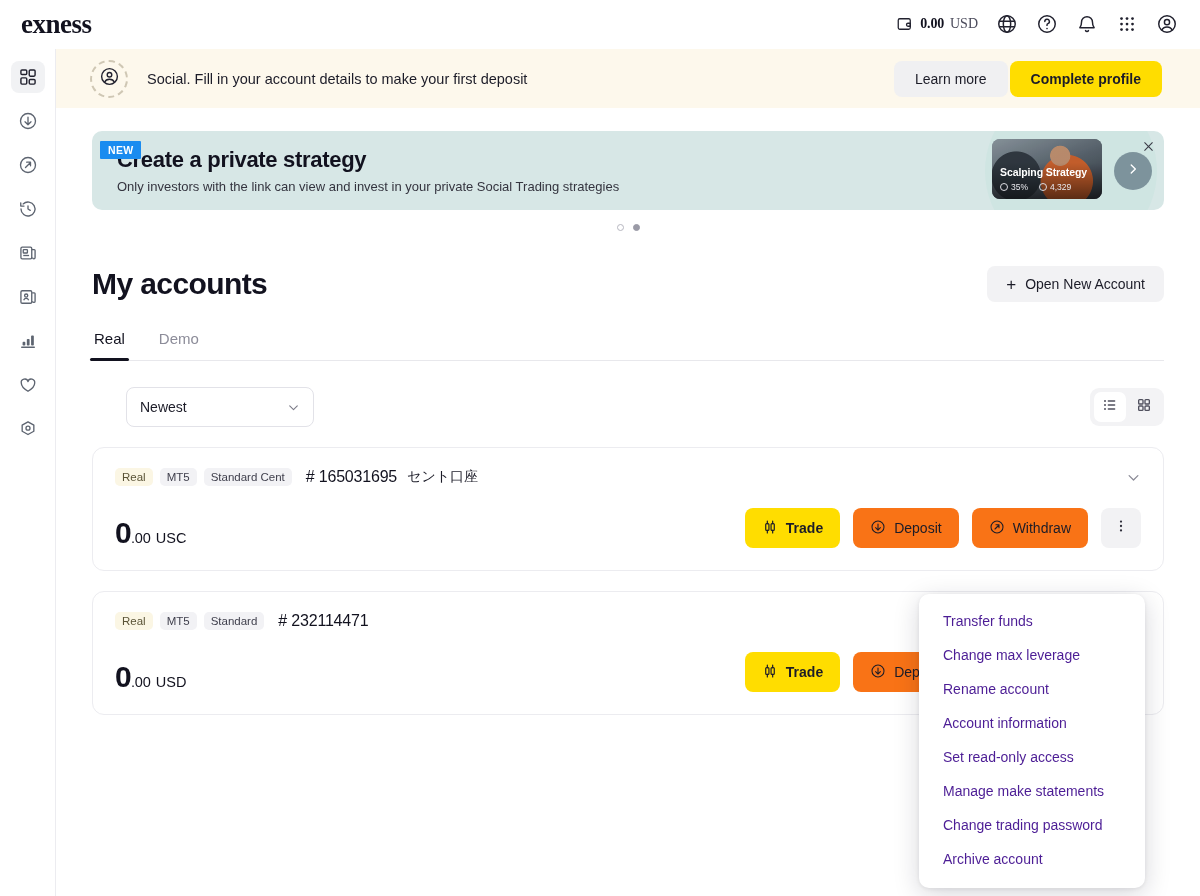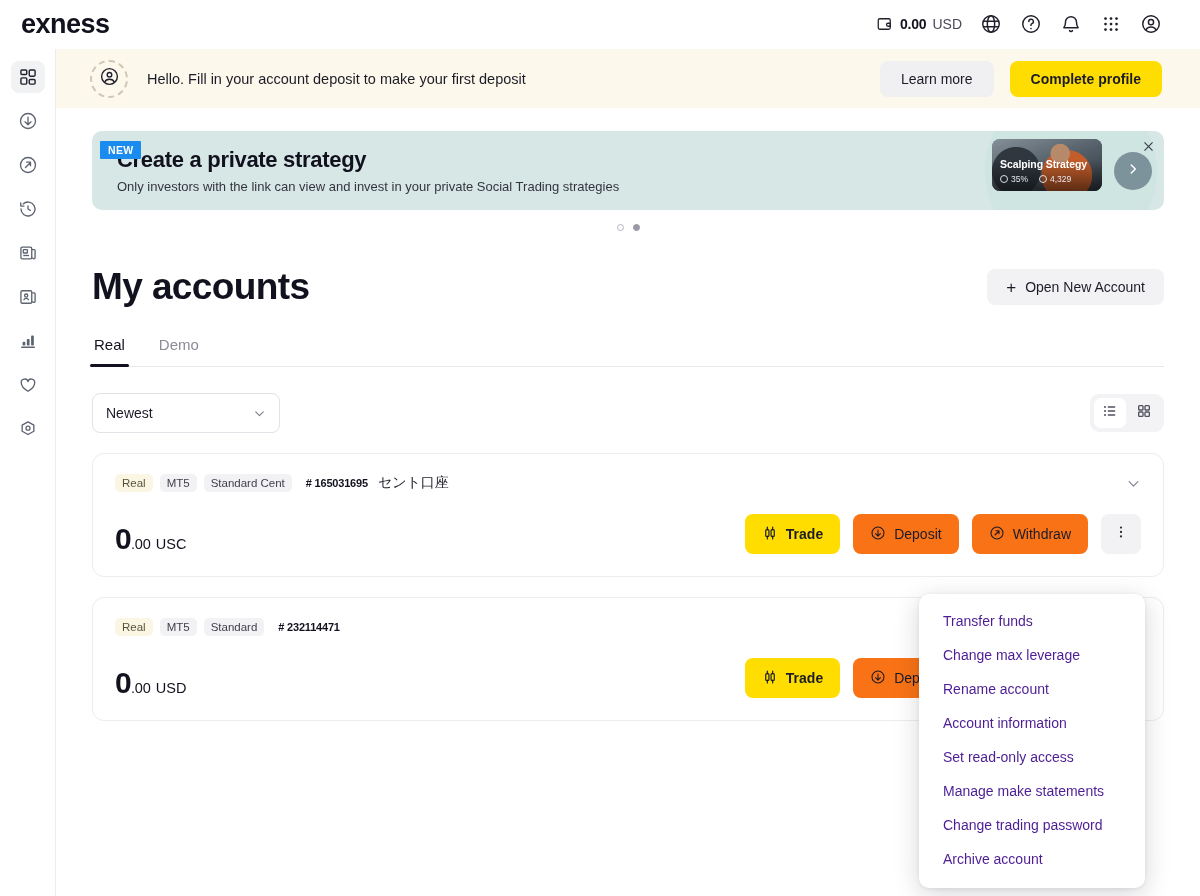--- a/index.html
+++ b/index.html
@@ -8,25 +8,26 @@
     width: 1200px; height: 896px;
     font-family: "Liberation Sans", sans-serif;
     background: #ffffff;
     color: #1c1c28;
     overflow: hidden;
   }
   .app { position: relative; width: 1200px; height: 896px; }
 
   
   .topbar {
-    position: absolute; top: 0; left: 0; right: 16px; height: 49px;
+    position: absolute; top: 0; left: 0; right: 0; height: 49px;
     background: #ffffff;
     display: flex; align-items: center;
     border-bottom: 1px solid #ffffff;
     z-index: 30;
+    font-family: Liberation Serif, serif;
   }
   .logo {
     font-size: 27px; font-weight: 700; letter-spacing: -0.5px;
     color: #12121f; margin-left: 21px; line-height: 1;
   }
   .topbar-right {
     margin-left: auto; display: flex; align-items: center; gap: 18px;
     padding-right: 22px;
   }
   .balance { display: flex; align-items: center; gap: 6px; font-size: 14px; }
@@ -64,21 +65,21 @@
     display: flex; align-items: center; padding: 0 38px 0 34px;
   }
   .notice-avatar {
     width: 38px; height: 38px; border-radius: 50%;
     border: 2px dashed #cfc7b4;
     display: flex; align-items: center; justify-content: center;
     color: #21212e; flex: 0 0 auto;
   }
   .notice-avatar svg { width: 21px; height: 21px; }
   .notice-text { margin-left: 19px; font-size: 14.5px; color: #1c1c28; }
-  .notice-actions { margin-left: auto; display: flex; align-items: center; gap: 16px; }
+  .notice-actions { margin-left: auto; display: flex; align-items: center; gap: 2px; }
   .btn {
     border: none; border-radius: 8px; cursor: pointer;
     font-family: inherit; font-size: 14px;
     display: inline-flex; align-items: center; justify-content: center;
   }
   .btn-ghost { background: #f0f0f2; color: #1c1c28; height: 36px; padding: 0 21px; }
   .btn-yellow { background: #ffdd00; color: #1c1c28; height: 36px; padding: 0 21px; font-weight: 600; }
 
   
   .main { padding: 0 36px; position: relative; }
@@ -92,21 +93,21 @@
   .promo-circle {
     position: absolute; right: 7px; top: -46px;
     width: 172px; height: 172px; border-radius: 50%;
     background: #cfe5e2;
   }
   .promo-txt { position: relative; padding-left: 25px; }
   .promo-title { font-size: 22px; font-weight: 700; color: #12121f; letter-spacing: -0.3px; }
   .promo-sub { font-size: 13px; color: #34343f; margin-top: 6px; }
   .promo-card {
     position: absolute; right: 62px; top: 8px;
-    width: 110px; height: 52px; border-radius: 8px; overflow: hidden;
+    width: 110px; height: 60px; border-radius: 8px; overflow: hidden;
     background: linear-gradient(150deg,#7d8a93 0%,#4e5a63 45%,#2b3239 100%);
   }
   .promo-card .face {
     position: absolute; inset: 0;
     background:
       radial-gradient(circle at 62% 28%, #c89472 0 12%, transparent 13%),
       radial-gradient(circle at 68% 70%, #d4642c 0 30%, transparent 31%),
       radial-gradient(circle at 22% 62%, #2f3740 0 26%, transparent 27%),
       linear-gradient(160deg,#8d99a1 0%,#5a656f 50%,#333a42 100%);
     opacity: .95;
@@ -143,21 +144,21 @@
     width: 22px; height: 22px; color: #3a3a46; cursor: pointer;
     display: flex; align-items: center; justify-content: center;
   }
   .promo-close svg { width: 13px; height: 13px; }
   .dots { display: flex; gap: 9px; justify-content: center; margin-top: 14px; }
   .dot { width: 7px; height: 7px; border-radius: 50%; border: 1px solid #b6b6c0; cursor: pointer; }
   .dot.on { background: #9a9aa6; border-color: #9a9aa6; }
 
   
   .acc-head { display: flex; align-items: center; margin-top: 35px; }
-  .page-title { font-size: 37px; font-weight: 700; letter-spacing: -0.6px; color: #12121f; }
+  .page-title { font-size: 30px; font-weight: 700; letter-spacing: -0.6px; color: #12121f; }
   .open-acc {
     margin-left: auto; background: #f2f2f4; color: #1c1c28;
     height: 36px; padding: 0 19px; border-radius: 8px; font-size: 14px;
     display: inline-flex; align-items: center; gap: 9px; cursor: pointer; border: none;
     font-family: inherit;
   }
   .open-acc .plus { font-size: 17px; line-height: 1; color: #1c1c28; }
 
   
   .tabs { display: flex; gap: 30px; margin-top: 28px; border-bottom: 1px solid #e8e8ec; }
@@ -169,21 +170,21 @@
   .tab.active::after {
     content: ""; position: absolute; left: -2px; right: -2px; bottom: -1px;
     height: 3px; background: #12121f; border-radius: 2px;
   }
 
   
   .toolbar { display: flex; align-items: center; margin-top: 26px; }
   .select {
     width: 188px; height: 40px; border: 1px solid #e2e2e8; border-radius: 8px;
     background: #fff; display: flex; align-items: center; padding: 0 13px;
-    font-size: 14px; color: #1c1c28; cursor: pointer;
+    font-size: 14px; color: #1c1c28; cursor: pointer; margin-left: 34px;
   }
   .select .chev { margin-left: auto; color: #7b7b88; display: flex; }
   .select .chev svg { width: 13px; height: 13px; }
   .viewtoggle {
     margin-left: auto; display: flex; align-items: center; gap: 2px;
     background: #f3f3f5; border-radius: 9px; padding: 4px;
   }
   .vt-btn {
     width: 32px; height: 30px; border-radius: 7px; display: flex;
     align-items: center; justify-content: center; color: #50505e; cursor: pointer;
@@ -196,21 +197,21 @@
     margin-top: 20px; border: 1px solid #ececf0; border-radius: 12px;
     background: #fff; padding: 20px 22px 22px;
     position: relative;
   }
   .card-top { display: flex; align-items: center; }
   .pill {
     font-size: 11.5px; border-radius: 5px; padding: 3px 7px; margin-right: 7px;
     color: #3f3f4c; background: #f2f2f5;
   }
   .pill.real { background: #fbf6e4; color: #5a5336; }
-  .acc-num { font-size: 11px; font-weight: 700; color: #12121f; margin-left: 7px; letter-spacing: -0.2px; }
+  .acc-num { font-size: 16px; font-weight: 400; color: #12121f; margin-left: 7px; letter-spacing: -0.2px; }
   .acc-name { font-size: 14px; color: #1c1c28; margin-left: 10px; }
   .card-chev { margin-left: auto; color: #8a8a96; display: flex; cursor: pointer; }
   .card-chev svg { width: 15px; height: 15px; }
   .card-bottom { display: flex; align-items: flex-end; margin-top: 22px; }
   .bal-int { font-size: 30px; font-weight: 700; color: #12121f; letter-spacing: -0.8px; line-height: 1; }
   .bal-dec { font-size: 14.5px; color: #12121f; letter-spacing: -0.1px; }
   .bal-cur { font-size: 14.5px; color: #12121f; margin-left: 5px; }
   .card-actions { margin-left: auto; display: flex; align-items: center; gap: 13px; }
   .act {
     height: 40px; border-radius: 8px; padding: 0 17px; font-size: 14px;
@@ -393,21 +394,21 @@
     <div class="notice">
       <div class="notice-avatar">
         <span>
           <svg viewBox="0 0 24 24" fill="none" stroke="currentColor" stroke-width="1.6">
             <circle cx="12" cy="12" r="9"></circle>
             <circle cx="12" cy="10" r="2.6"></circle>
             <path d="M6.4 18.6c1-2.4 3.1-3.5 5.6-3.5s4.6 1.1 5.6 3.5"></path>
           </svg>
         </span>
       </div>
-      <div class="notice-text">Hello. Fill in your account deposit to make your first deposit</div>
+      <div class="notice-text">Social. Fill in your account details to make your first deposit</div>
       <div class="notice-actions">
         <button class="btn btn-ghost">Learn more</button>
         <button class="btn btn-yellow">Complete profile</button>
       </div>
     </div>
 
     <div class="main">
 
       <div class="promo">
         <div class="promo-circle"></div>

